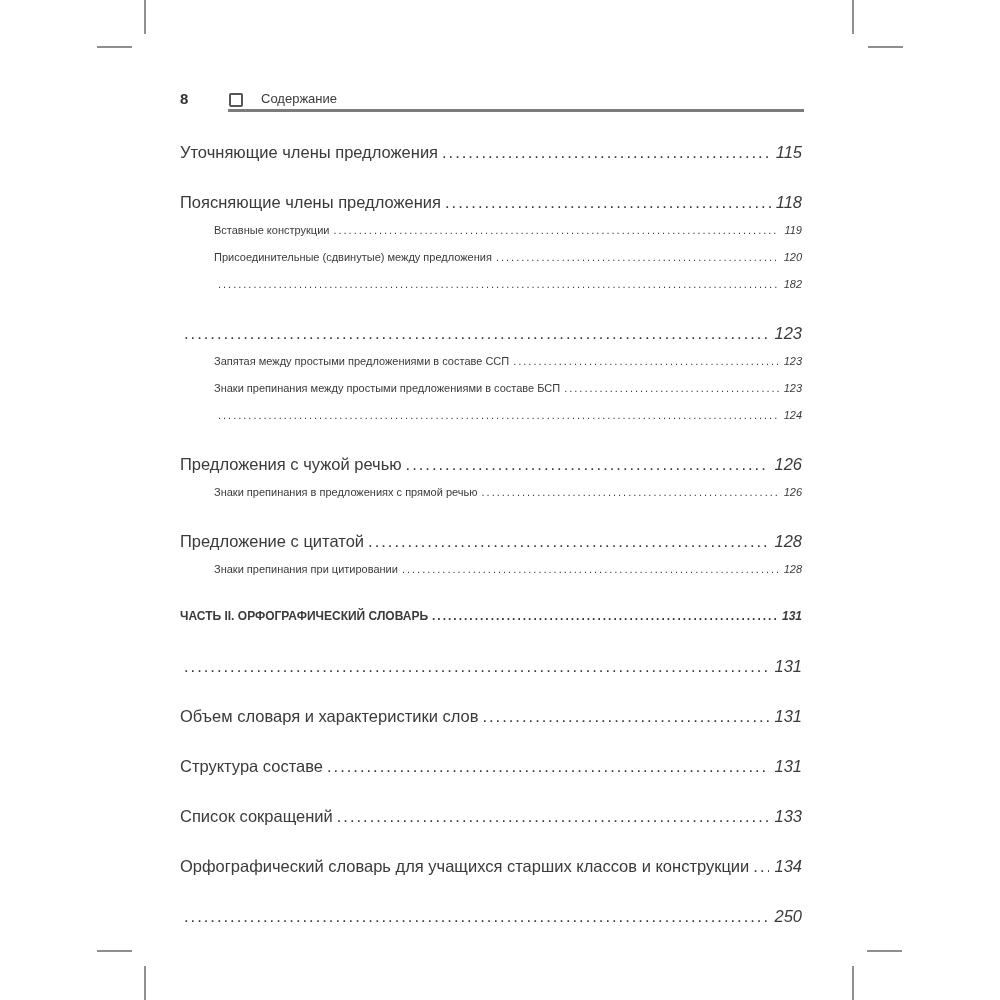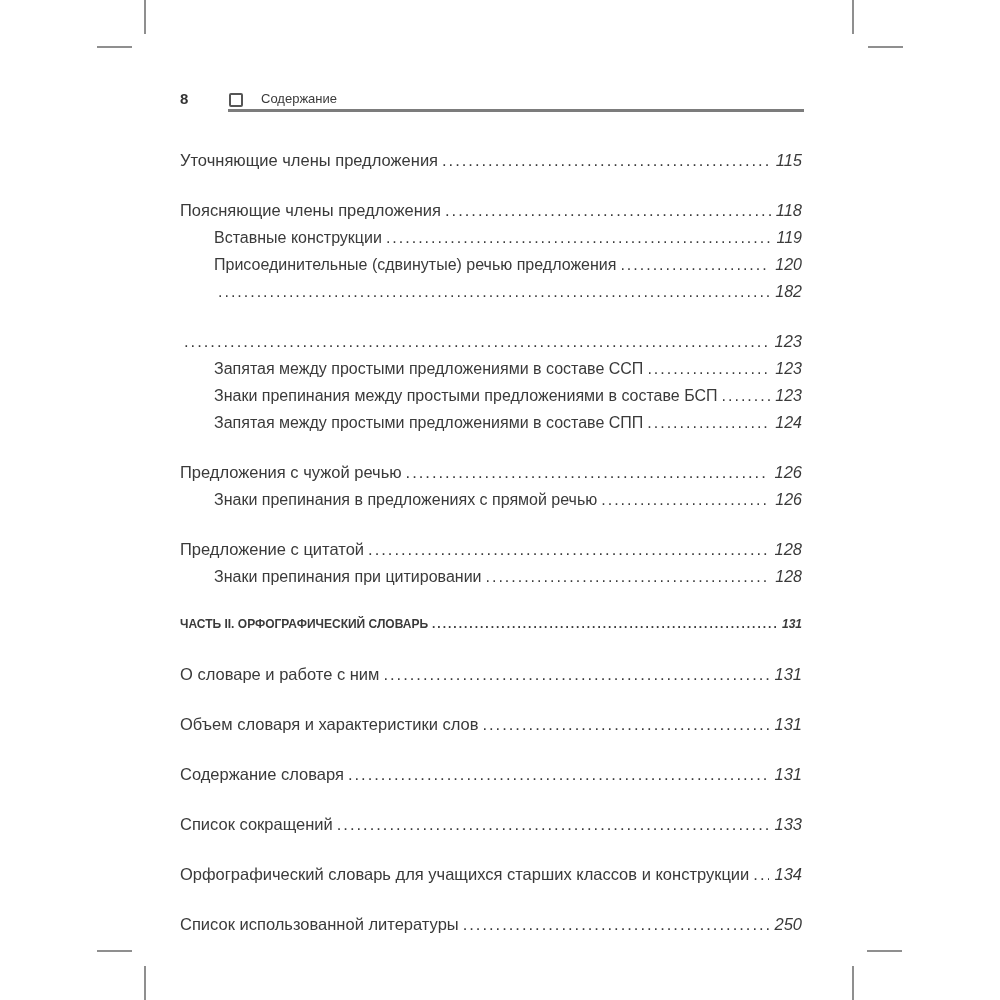--- a/index.html
+++ b/index.html
@@ -77,25 +77,25 @@
     width: 622px;
   }
   .toc-row {
     display: flex;
     align-items: baseline;
     line-height: 21px;
     font-size: 16.5px;
     color: #3a3a3a;
     margin-top: 29px;
   }
-  .toc-row:first-child { margin-top: 12px; justify-content: center; }
+  .toc-row:first-child { margin-top: 4px; justify-content: center; }
   .toc-row.sub {
     margin-top: 7px;
     padding-left: 34px;
-    font-size: 16px;
+    font-size: 11px;
     line-height: 20px;
   }
   .toc-row.part {
     margin-top: 27px;
     font-weight: bold;
     font-size: 12px;
   }
   .toc-title { white-space: nowrap; }
   .leader {
     flex: 1;
@@ -143,21 +143,21 @@
         <span class="toc-title">Поясняющие члены предложения</span>
         <span class="leader">........................................................................................................................................................................................................</span>
         <span class="toc-page">118</span>
       </div>
       <div class="toc-row sub">
         <span class="toc-title">Вставные конструкции</span>
         <span class="leader">........................................................................................................................................................................................................</span>
         <span class="toc-page">119</span>
       </div>
       <div class="toc-row sub">
-        <span class="toc-title">Присоединительные (сдвинутые) речью предложения</span>
+        <span class="toc-title">Присоединительные (сдвинутые) между предложения</span>
         <span class="leader">........................................................................................................................................................................................................</span>
         <span class="toc-page">120</span>
       </div>
       <div class="toc-row sub">
         <span class="leader">........................................................................................................................................................................................................</span>
         <span class="toc-page">182</span>
       </div>
       <div class="toc-row">
         <span class="leader">........................................................................................................................................................................................................</span>
         <span class="toc-page">123</span>
@@ -166,21 +166,20 @@
         <span class="toc-title">Запятая между простыми предложениями в составе ССП</span>
         <span class="leader">........................................................................................................................................................................................................</span>
         <span class="toc-page">123</span>
       </div>
       <div class="toc-row sub">
         <span class="toc-title">Знаки препинания между простыми предложениями в составе БСП</span>
         <span class="leader">........................................................................................................................................................................................................</span>
         <span class="toc-page">123</span>
       </div>
       <div class="toc-row sub">
-        <span class="toc-title">Запятая между простыми предложениями в составе СПП</span>
         <span class="leader">........................................................................................................................................................................................................</span>
         <span class="toc-page">124</span>
       </div>
       <div class="toc-row">
         <span class="toc-title">Предложения с чужой речью</span>
         <span class="leader">........................................................................................................................................................................................................</span>
         <span class="toc-page">126</span>
       </div>
       <div class="toc-row sub">
         <span class="toc-title">Знаки препинания в предложениях с прямой речью</span>
@@ -196,44 +195,42 @@
         <span class="toc-title">Знаки препинания при цитировании</span>
         <span class="leader">........................................................................................................................................................................................................</span>
         <span class="toc-page">128</span>
       </div>
       <div class="toc-row part">
         <span class="toc-title">ЧАСТЬ II. ОРФОГРАФИЧЕСКИЙ СЛОВАРЬ</span>
         <span class="leader">........................................................................................................................................................................................................</span>
         <span class="toc-page">131</span>
       </div>
       <div class="toc-row">
-        <span class="toc-title">О словаре и работе с ним</span>
         <span class="leader">........................................................................................................................................................................................................</span>
         <span class="toc-page">131</span>
       </div>
       <div class="toc-row">
         <span class="toc-title">Объем словаря и характеристики слов</span>
         <span class="leader">........................................................................................................................................................................................................</span>
         <span class="toc-page">131</span>
       </div>
       <div class="toc-row">
-        <span class="toc-title">Содержание словаря</span>
+        <span class="toc-title">Структура составе</span>
         <span class="leader">........................................................................................................................................................................................................</span>
         <span class="toc-page">131</span>
       </div>
       <div class="toc-row">
         <span class="toc-title">Список сокращений</span>
         <span class="leader">........................................................................................................................................................................................................</span>
         <span class="toc-page">133</span>
       </div>
       <div class="toc-row">
         <span class="toc-title">Орфографический словарь для учащихся старших классов и конструкции</span>
         <span class="leader">........................................................................................................................................................................................................</span>
         <span class="toc-page">134</span>
       </div>
       <div class="toc-row">
-        <span class="toc-title">Список использованной литературы</span>
         <span class="leader">........................................................................................................................................................................................................</span>
         <span class="toc-page">250</span>
       </div>
     </div>
 
 </div>
 
 </body></html>

